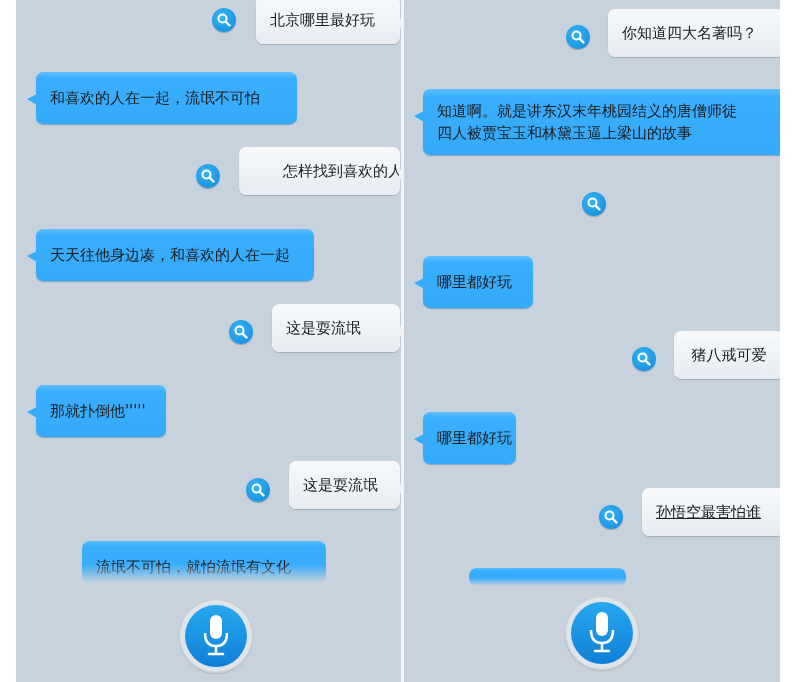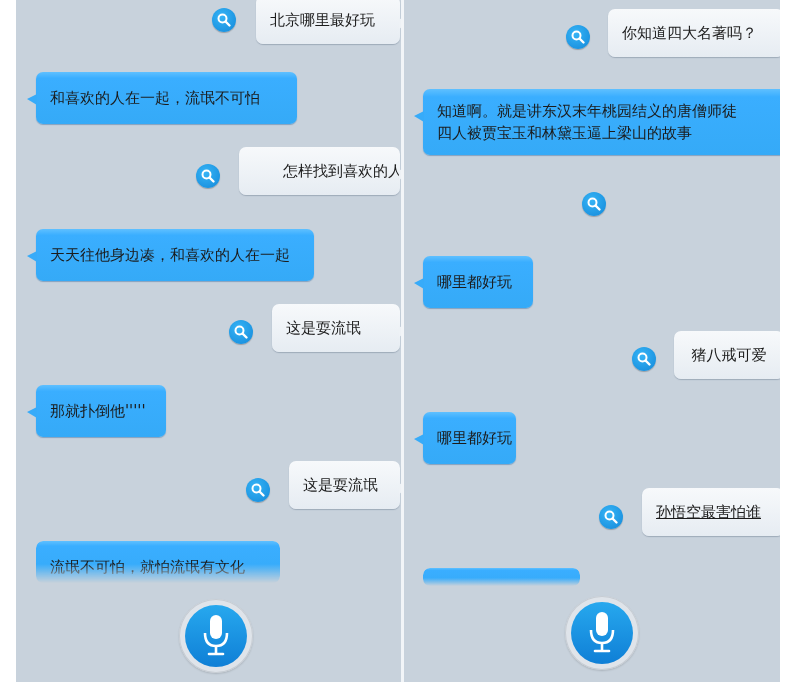--- a/index.html
+++ b/index.html
@@ -6,21 +6,21 @@
   body{width:800px;height:682px;overflow:hidden;background:#fff;font-family:"DejaVu Sans","Liberation Sans",sans-serif;position:relative;}
   .panel{position:absolute;top:0;height:682px;background:#c8d2dc;overflow:hidden;}
   .panel.left{left:16px;width:402px;}
   .panel.right{left:404px;width:356px;padding-left:20px;}
   .divider{position:absolute;left:401px;top:0;width:3px;height:682px;background:#f2f5f8;}
   .msg{position:absolute;font-size:15px;line-height:22px;color:#1b1b1b;box-sizing:border-box;white-space:nowrap;}
   .user{background:linear-gradient(#f7f9fb,#e6ecf2);border-radius:7px;box-shadow:0 1px 1px rgba(80,100,120,0.35);padding:13px 14px;}
   .user:after{content:"";position:absolute;right:-8px;top:22px;border-left:9px solid #eef2f6;border-top:5px solid transparent;border-bottom:6px solid transparent;}
   .bot{background:linear-gradient(#5fc0ff 0%,#3aaeff 12%,#35aaf7 100%);border-radius:7px;box-shadow:0 1px 1px rgba(30,90,150,0.4);padding:15px 14px;}
   .bot:before{content:"";position:absolute;left:-9px;top:22px;border-right:10px solid #37abf9;border-top:5px solid transparent;border-bottom:6px solid transparent;}
-  .bot.fade{-webkit-mask-image:linear-gradient(#000 55%,transparent 100%);mask-image:linear-gradient(#000 55%,transparent 100%);}
+  .bot.fade{-webkit-mask-image:linear-gradient(#000 55%,transparent 100%);mask-image:linear-gradient(#000 55%,transparent 100%);margin-left:46px;}
   .bot.cut{padding:0;height:18px;}
   .bot.cut:before{display:none;}
   .sicon{position:absolute;width:24px;height:24px;border-radius:50%;background:radial-gradient(circle at 40% 35%,#36b4f6,#1388d9);box-shadow:0 1px 1px rgba(0,0,0,0.25);}
   .sicon svg{position:absolute;left:4px;top:4px;}
   .mic{position:absolute;width:74px;height:74px;border-radius:50%;background:#dfe4ea;box-shadow:inset 0 0 0 1px #c6ccd3,0 1px 2px rgba(0,0,0,0.15);}
   .mic .inner{position:absolute;left:6px;top:6px;width:62px;height:62px;border-radius:50%;background:linear-gradient(#27a8ee,#0f7fd6);}
   .mic svg{position:absolute;left:17px;top:10px;}
 </style>
 </head>
 <body>

